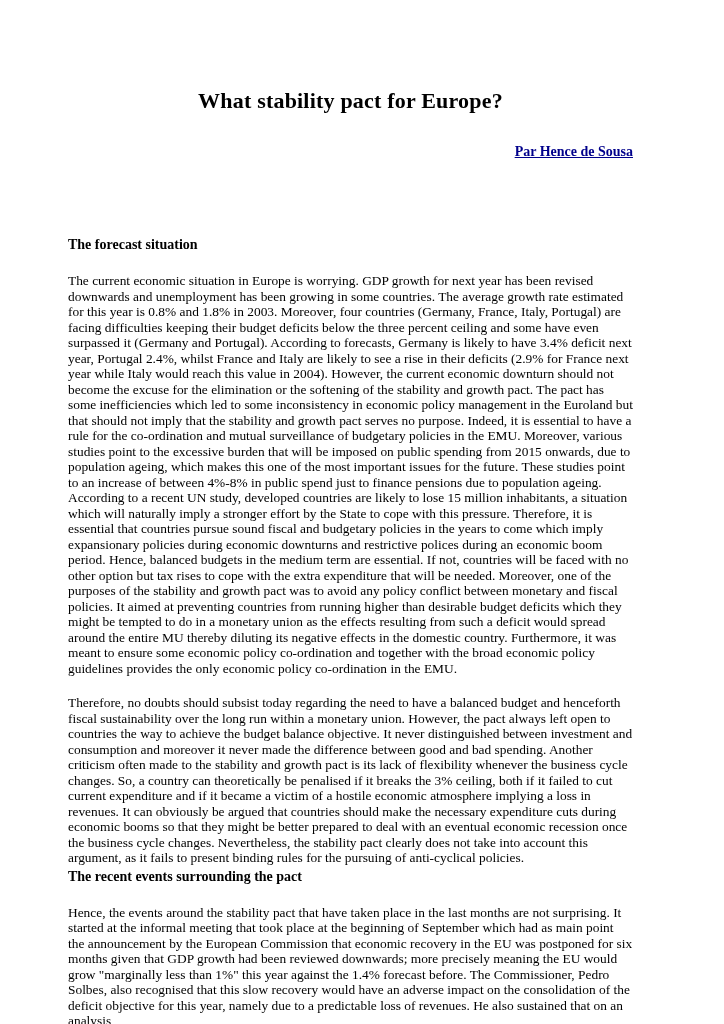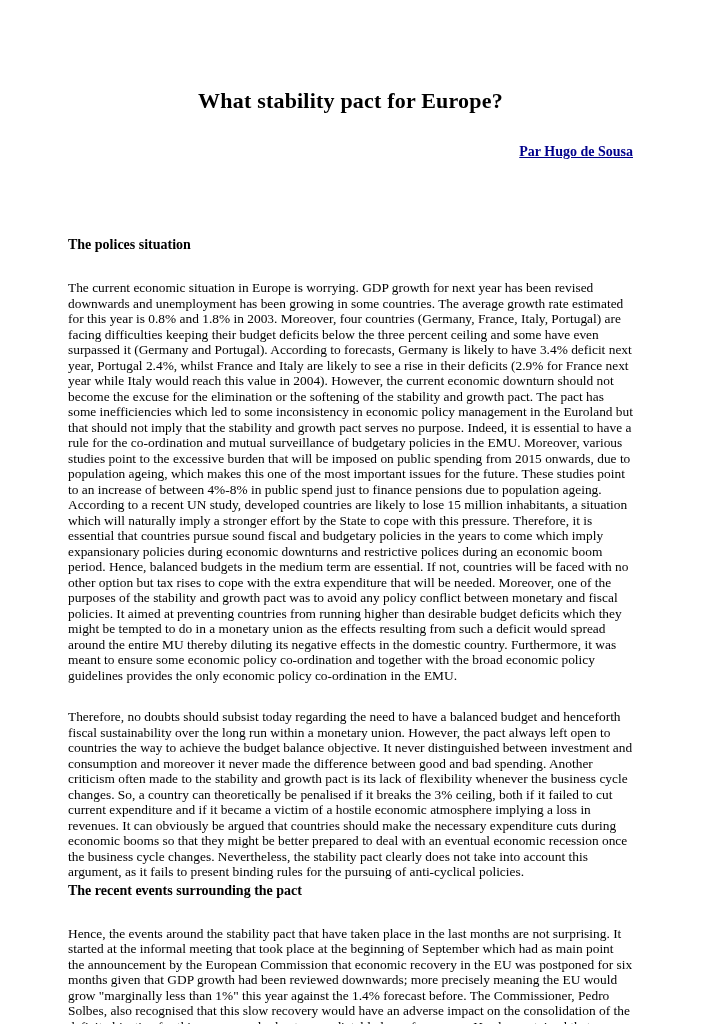--- a/index.html
+++ b/index.html
@@ -49,34 +49,34 @@
   }
   .heading-first {
     margin-top: 76px;
   }
   .heading-second {
     margin-top: 2px;
   }
   .body-para {
     font-size: 13.4px;
     line-height: 15.5px;
-    margin: 26px 0 0 0;
+    margin: 19px 0 0 0;
     text-align: left;
   }
 </style>
 </head>
 <body>
 
 <div class="doc-page">
 
   <h1 class="doc-title">What stability pact for Europe?</h1>
 
-  <p class="byline-row"><a class="byline-link">Par Hugo de Sousa</a></p>
+  <p class="byline-row"><a class="byline-link">Par Hence de Sousa</a></p>
 
-  <h2 class="section-heading heading-first">The polices situation</h2>
+  <h2 class="section-heading heading-first">The forecast situation</h2>
 
   <p class="body-para">The current economic situation in Europe is worrying. GDP growth for next year has been revised downwards and unemployment has been growing in some countries. The average growth rate estimated for this year is 0.8% and 1.8% in 2003. Moreover, four countries (Germany, France, Italy, Portugal) are facing difficulties keeping their budget deficits below the three percent ceiling and some have even surpassed it (Germany and Portugal). According to forecasts, Germany is likely to have 3.4% deficit next year, Portugal 2.4%, whilst France and Italy are likely to see a rise in their deficits (2.9% for France next year while Italy would reach this value in 2004). However, the current economic downturn should not become the excuse for the elimination or the softening of the stability and growth pact. The pact has some inefficiencies which led to some inconsistency in economic policy management in the Euroland but that should not imply that the stability and growth pact serves no purpose. Indeed, it is essential to have a rule for the co-ordination and mutual surveillance of budgetary policies in the EMU. Moreover, various studies point to the excessive burden that will be imposed on public spending from 2015 onwards, due to population ageing, which makes this one of the most important issues for the future. These studies point to an increase of between 4%-8% in public spend just to finance pensions due to population ageing. According to a recent UN study, developed countries are likely to lose 15 million inhabitants, a situation which will naturally imply a stronger effort by the State to cope with this pressure. Therefore, it is essential that countries pursue sound fiscal and budgetary policies in the years to come which imply expansionary policies during economic downturns and restrictive polices during an economic boom period. Hence, balanced budgets in the medium term are essential. If not, countries will be faced with no other option but tax rises to cope with the extra expenditure that will be needed. Moreover, one of the purposes of the stability and growth pact was to avoid any policy conflict between monetary and fiscal policies. It aimed at preventing countries from running higher than desirable budget deficits which they might be tempted to do in a monetary union as the effects resulting from such a deficit would spread around the entire MU thereby diluting its negative effects in the domestic country. Furthermore, it was meant to ensure some economic policy co-ordination and together with the broad economic policy guidelines provides the only economic policy co-ordination in the EMU.</p>
 
   <p class="body-para">Therefore, no doubts should subsist today regarding the need to have a balanced budget and henceforth fiscal sustainability over the long run within a monetary union. However, the pact always left open to countries the way to achieve the budget balance objective. It never distinguished between investment and consumption and moreover it never made the difference between good and bad spending. Another criticism often made to the stability and growth pact is its lack of flexibility whenever the business cycle changes. So, a country can theoretically be penalised if it breaks the 3% ceiling, both if it failed to cut current expenditure and if it became a victim of a hostile economic atmosphere implying a loss in revenues. It can obviously be argued that countries should make the necessary expenditure cuts during economic booms so that they might be better prepared to deal with an eventual economic recession once the business cycle changes. Nevertheless, the stability pact clearly does not take into account this argument, as it fails to present binding rules for the pursuing of anti-cyclical policies.</p>
 
   <h2 class="section-heading heading-second">The recent events surrounding the pact</h2>
 
   <p class="body-para">Hence, the events around the stability pact that have taken place in the last months are not surprising. It started at the informal meeting that took place at the beginning of September which had as main point the announcement by the European Commission that economic recovery in the EU was postponed for six months given that GDP growth had been reviewed downwards; more precisely meaning the EU would grow "marginally less than 1%" this year against the 1.4% forecast before. The Commissioner, Pedro Solbes, also recognised that this slow recovery would have an adverse impact on the consolidation of the deficit objective for this year, namely due to a predictable loss of revenues. He also sustained that on an analysis</p>
 
 </div>

